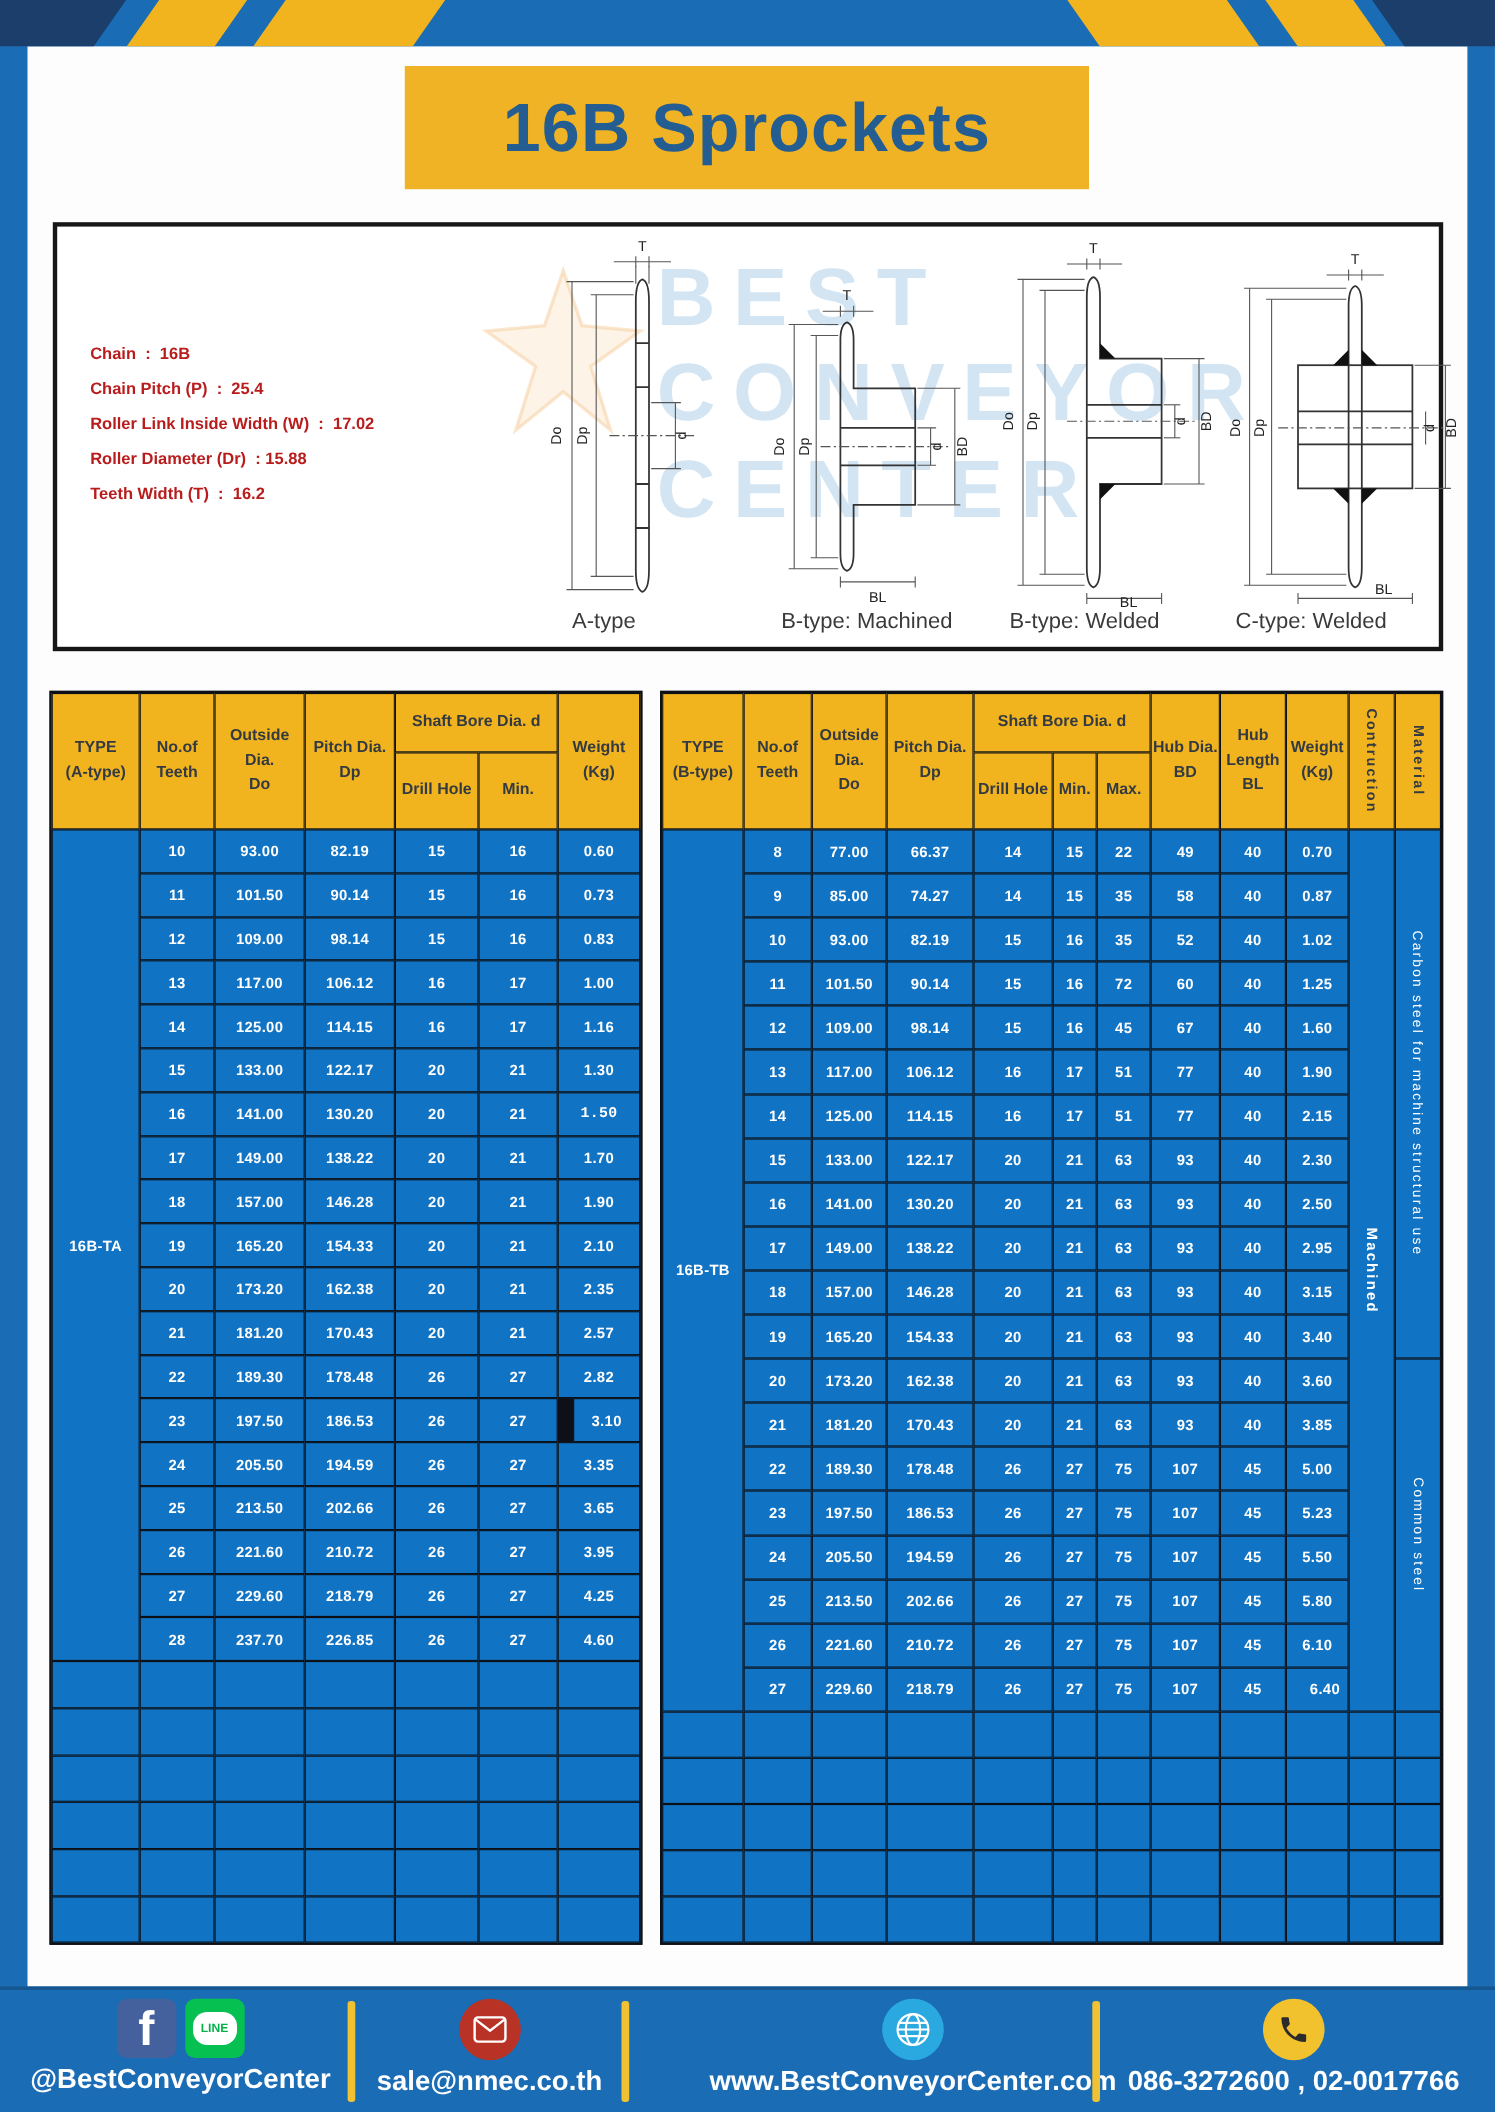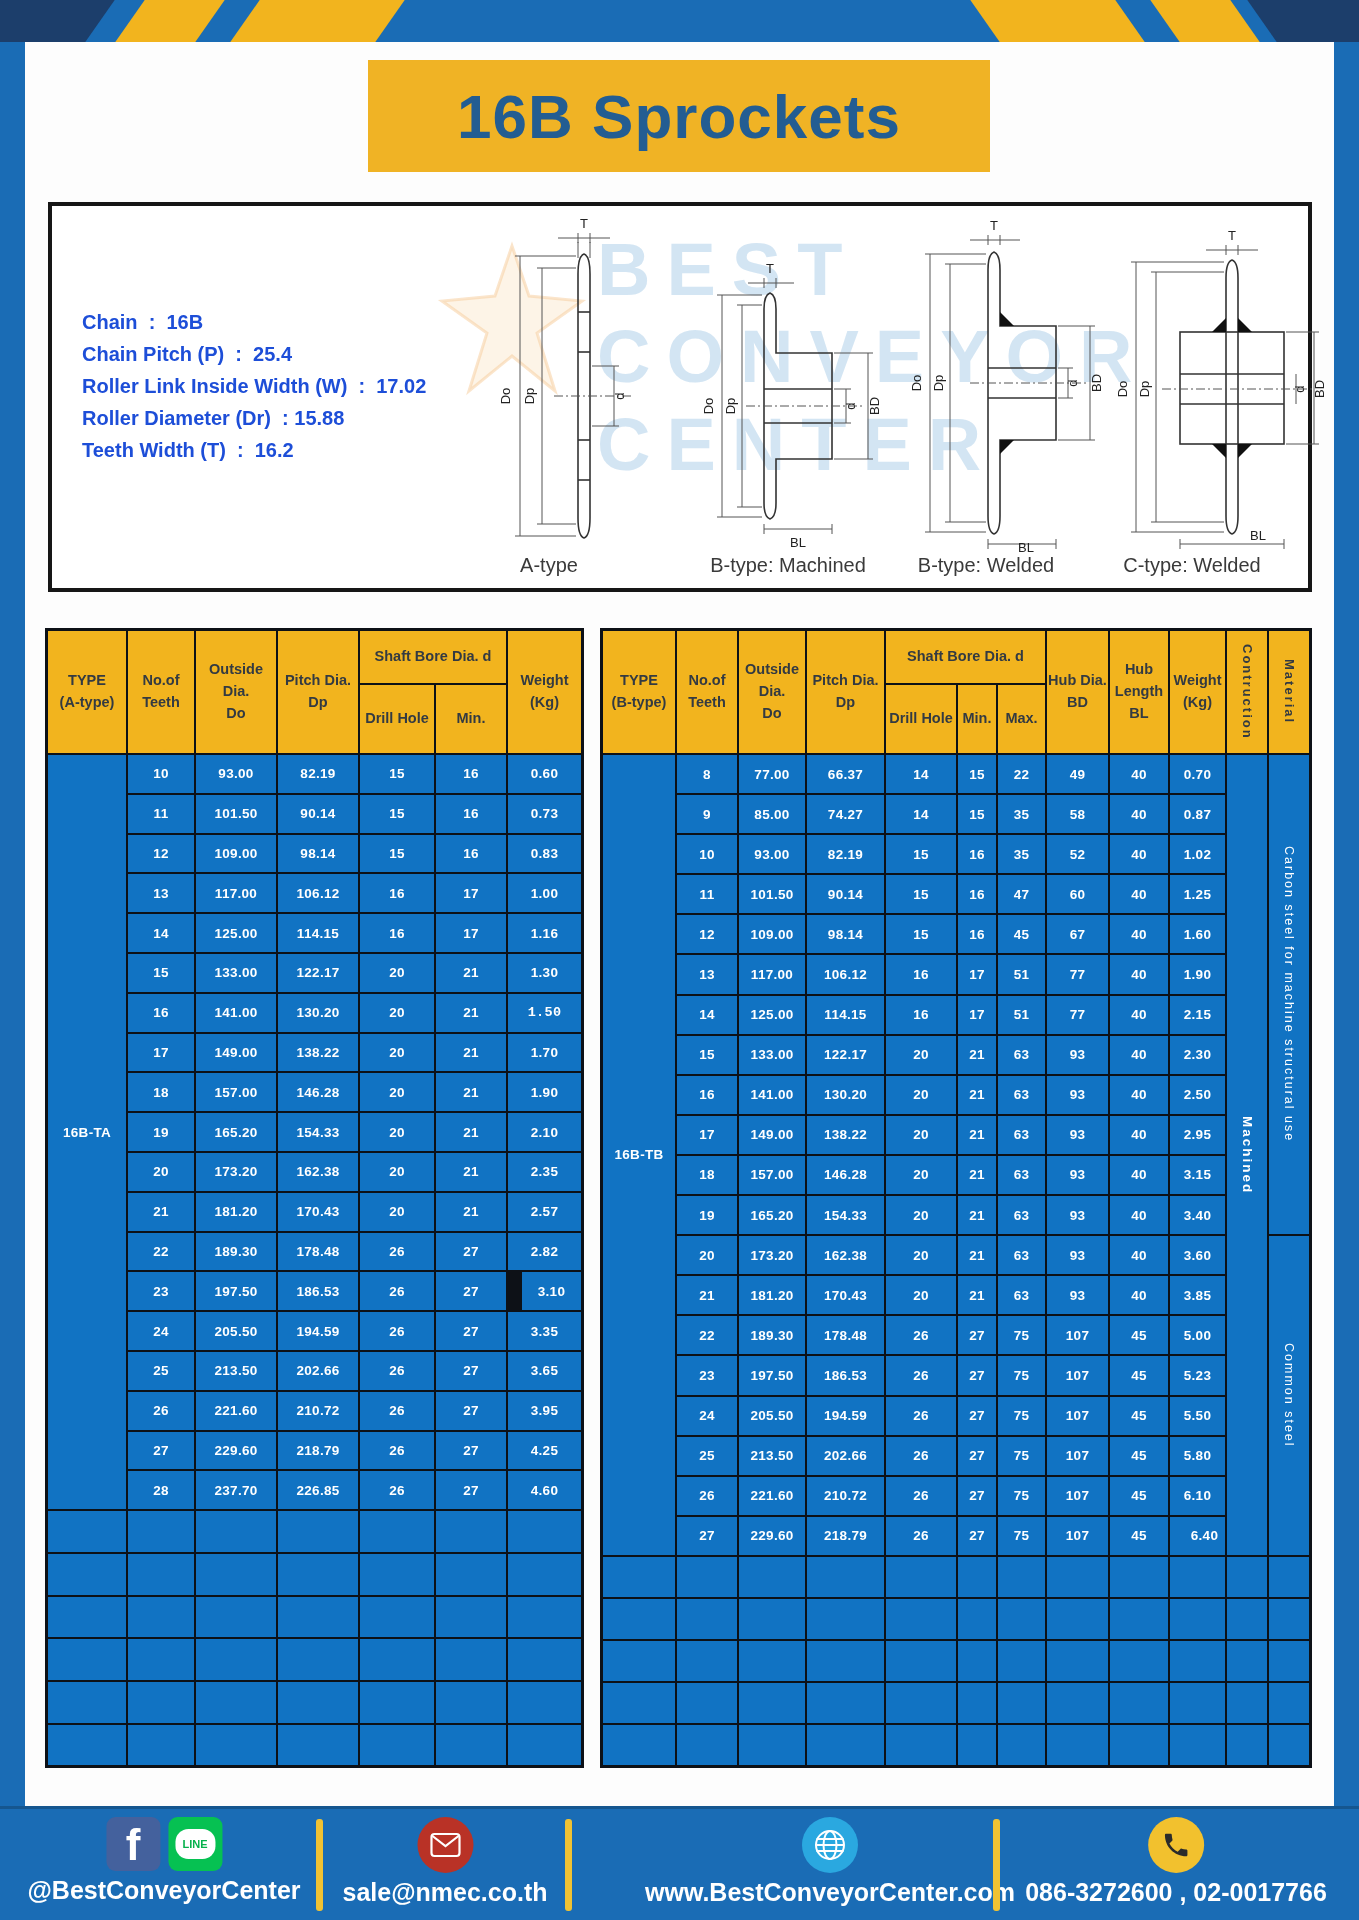--- a/index.html
+++ b/index.html
@@ -12,21 +12,21 @@
   .sk-l{transform:skewX(-35deg);}
   .sk-r{transform:skewX(35deg);}
   .navy{background:#1c3e6b;}
   .yellow{background:#f2b41e;}
   
   .banner{position:absolute;left:368px;top:60px;width:622px;height:112px;background:#f0b325;display:flex;align-items:center;justify-content:center;}
   .banner h1{margin:0;font-size:62px;font-weight:bold;color:#235d92;letter-spacing:1px;}
   
   .panel{position:absolute;left:48px;top:202px;width:1264px;height:390px;background:#fff;border:4px solid #161616;box-sizing:border-box;}
   .spec-lines{position:absolute;left:30px;top:100px;z-index:2;}
-  .spec-line{font-size:20px;font-weight:bold;color:#1d4ed8;line-height:32px;white-space:pre;}
+  .spec-line{font-size:15px;font-weight:bold;color:#b91c1c;line-height:32px;white-space:pre;}
   
   .wm-text{position:absolute;left:545px;top:20px;z-index:0;font-weight:bold;font-size:74px;line-height:1.18;letter-spacing:16px;color:rgba(150,192,227,0.42);}
   .wm-logo{position:absolute;left:385px;top:35px;z-index:0;opacity:0.5;}
   
   .diag{position:absolute;z-index:1;}
   .cap{position:absolute;top:348px;width:220px;margin-left:-110px;text-align:center;font-size:20px;color:#3a3a3a;z-index:1;}
   svg text{font-family:"Liberation Sans",sans-serif;font-size:13px;fill:#222;}
   svg .ln{stroke:#333;stroke-width:1.6;fill:none;}
   svg .dim{stroke:#555;stroke-width:1;fill:none;}
   svg .cl{stroke:#555;stroke-width:1;stroke-dasharray:9 3 2 3;fill:none;}
@@ -457,21 +457,21 @@
       <div class="dcell" style="grid-area: 5 / 6;">16</div>
       <div class="dcell" style="grid-area: 5 / 7;">35</div>
       <div class="dcell" style="grid-area: 5 / 8;">52</div>
       <div class="dcell" style="grid-area: 5 / 9;">40</div>
       <div class="dcell" style="grid-area: 5 / 10;">1.02</div>
       <div class="dcell" style="grid-area: 6 / 2;">11</div>
       <div class="dcell" style="grid-area: 6 / 3;">101.50</div>
       <div class="dcell" style="grid-area: 6 / 4;">90.14</div>
       <div class="dcell" style="grid-area: 6 / 5;">15</div>
       <div class="dcell" style="grid-area: 6 / 6;">16</div>
-      <div class="dcell" style="grid-area: 6 / 7;">47</div>
+      <div class="dcell" style="grid-area: 6 / 7;">72</div>
       <div class="dcell" style="grid-area: 6 / 8;">60</div>
       <div class="dcell" style="grid-area: 6 / 9;">40</div>
       <div class="dcell" style="grid-area: 6 / 10;">1.25</div>
       <div class="dcell" style="grid-area: 7 / 2;">12</div>
       <div class="dcell" style="grid-area: 7 / 3;">109.00</div>
       <div class="dcell" style="grid-area: 7 / 4;">98.14</div>
       <div class="dcell" style="grid-area: 7 / 5;">15</div>
       <div class="dcell" style="grid-area: 7 / 6;">16</div>
       <div class="dcell" style="grid-area: 7 / 7;">45</div>
       <div class="dcell" style="grid-area: 7 / 8;">67</div>

